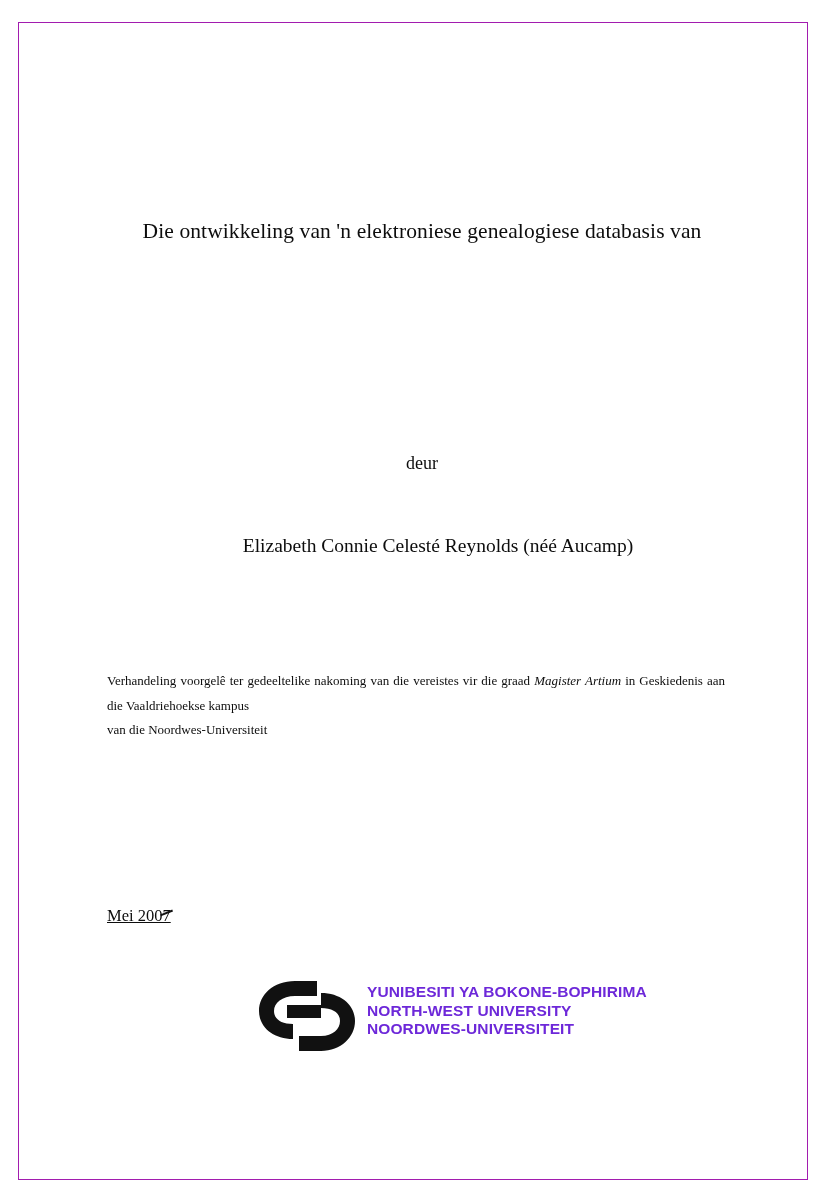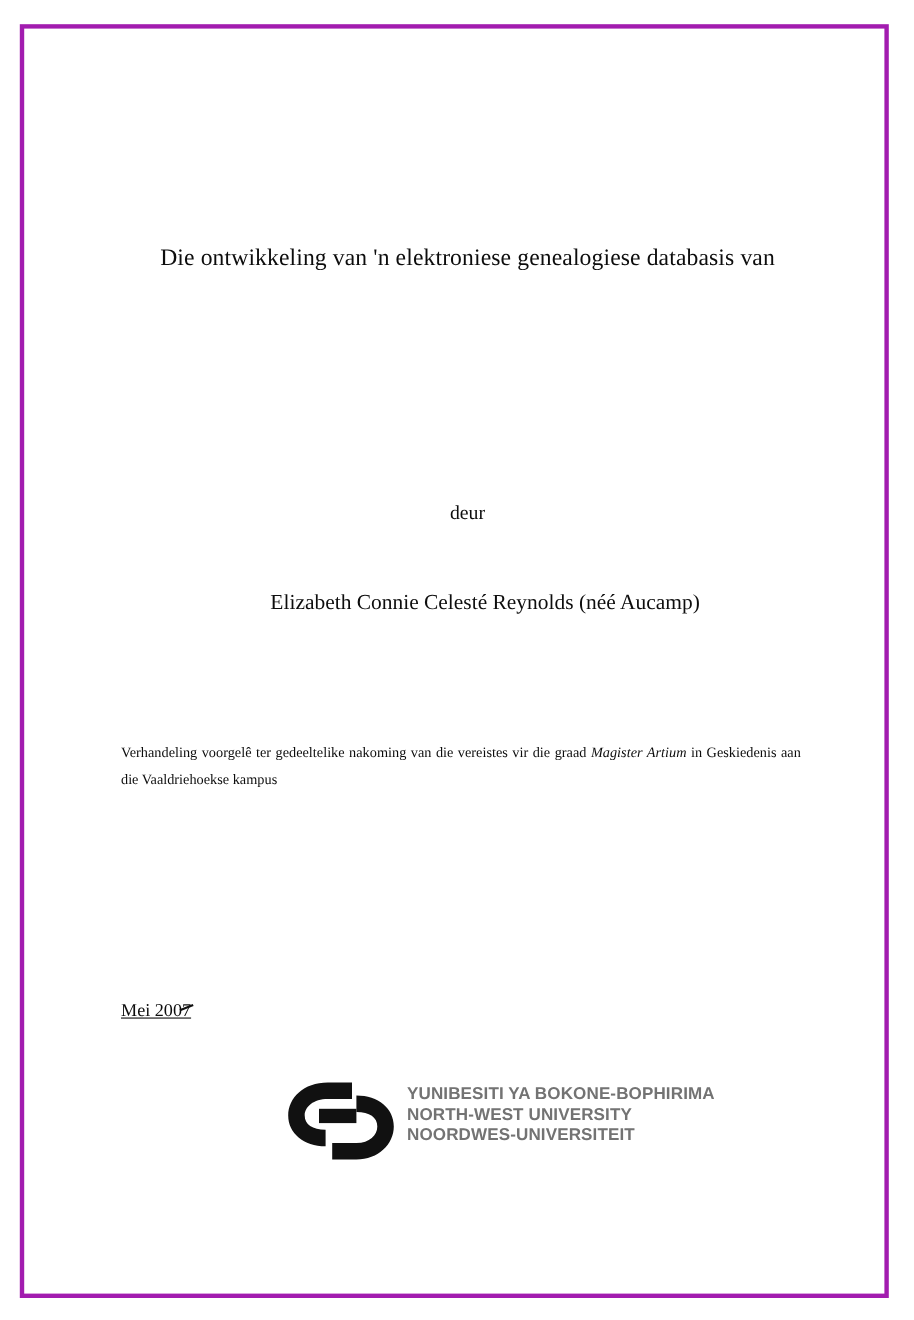--- a/index.html
+++ b/index.html
@@ -14,21 +14,21 @@
     color: #0d0d0d;
     overflow: hidden;
   }
 
   .page-frame {
     position: absolute;
     left: 18px;
     top: 22px;
     width: 790px;
     height: 1158px;
-    border: 4px solid #a21caf;
+    border: 1px solid #a21caf;
     box-sizing: border-box;
     background: #ffffff;
   }
 
   .page-inner {
     position: absolute;
     left: 88px;
     top: 0;
     width: 630px;
     height: 100%;
@@ -126,40 +126,41 @@
   }
   .logo-text {
     position: absolute;
     left: 112px;
     top: 6px;
     font-family: "Liberation Sans", sans-serif;
     font-size: 15.5px;
     line-height: 18.5px;
     font-weight: 700;
     letter-spacing: 0.1px;
-    color: #737373;
+    color: #6d28d9;
     white-space: nowrap;
   }
 </style>
 </head>
 <body>
 
 <div class="page-frame">
   <div class="page-inner">
 
     <div class="title-block">
       <div class="title-line">Die ontwikkeling van 'n elektroniese genealogiese databasis van</div>
     </div>
 
     <div class="deur">deur</div>
 
     <div class="author">Elizabeth Connie Celesté Reynolds (néé Aucamp)</div>
 
     <div class="statement">
       <div class="just"><span>Verhandeling voorgelê ter gedeeltelike nakoming van die vereistes vir die graad </span><i>Magister Artium</i><span> in Geskiedenis aan die Vaaldriehoekse kampus</span></div>
+      <div class="l2">van die Noordwes-Universiteit</div>
     </div>
 
     <div class="supervisor">
       <div class="date-line">
         <span>Mei 2007</span>
         <span class="date-strike"></span>
       </div>
     </div>
 
     <div class="logo-block">

